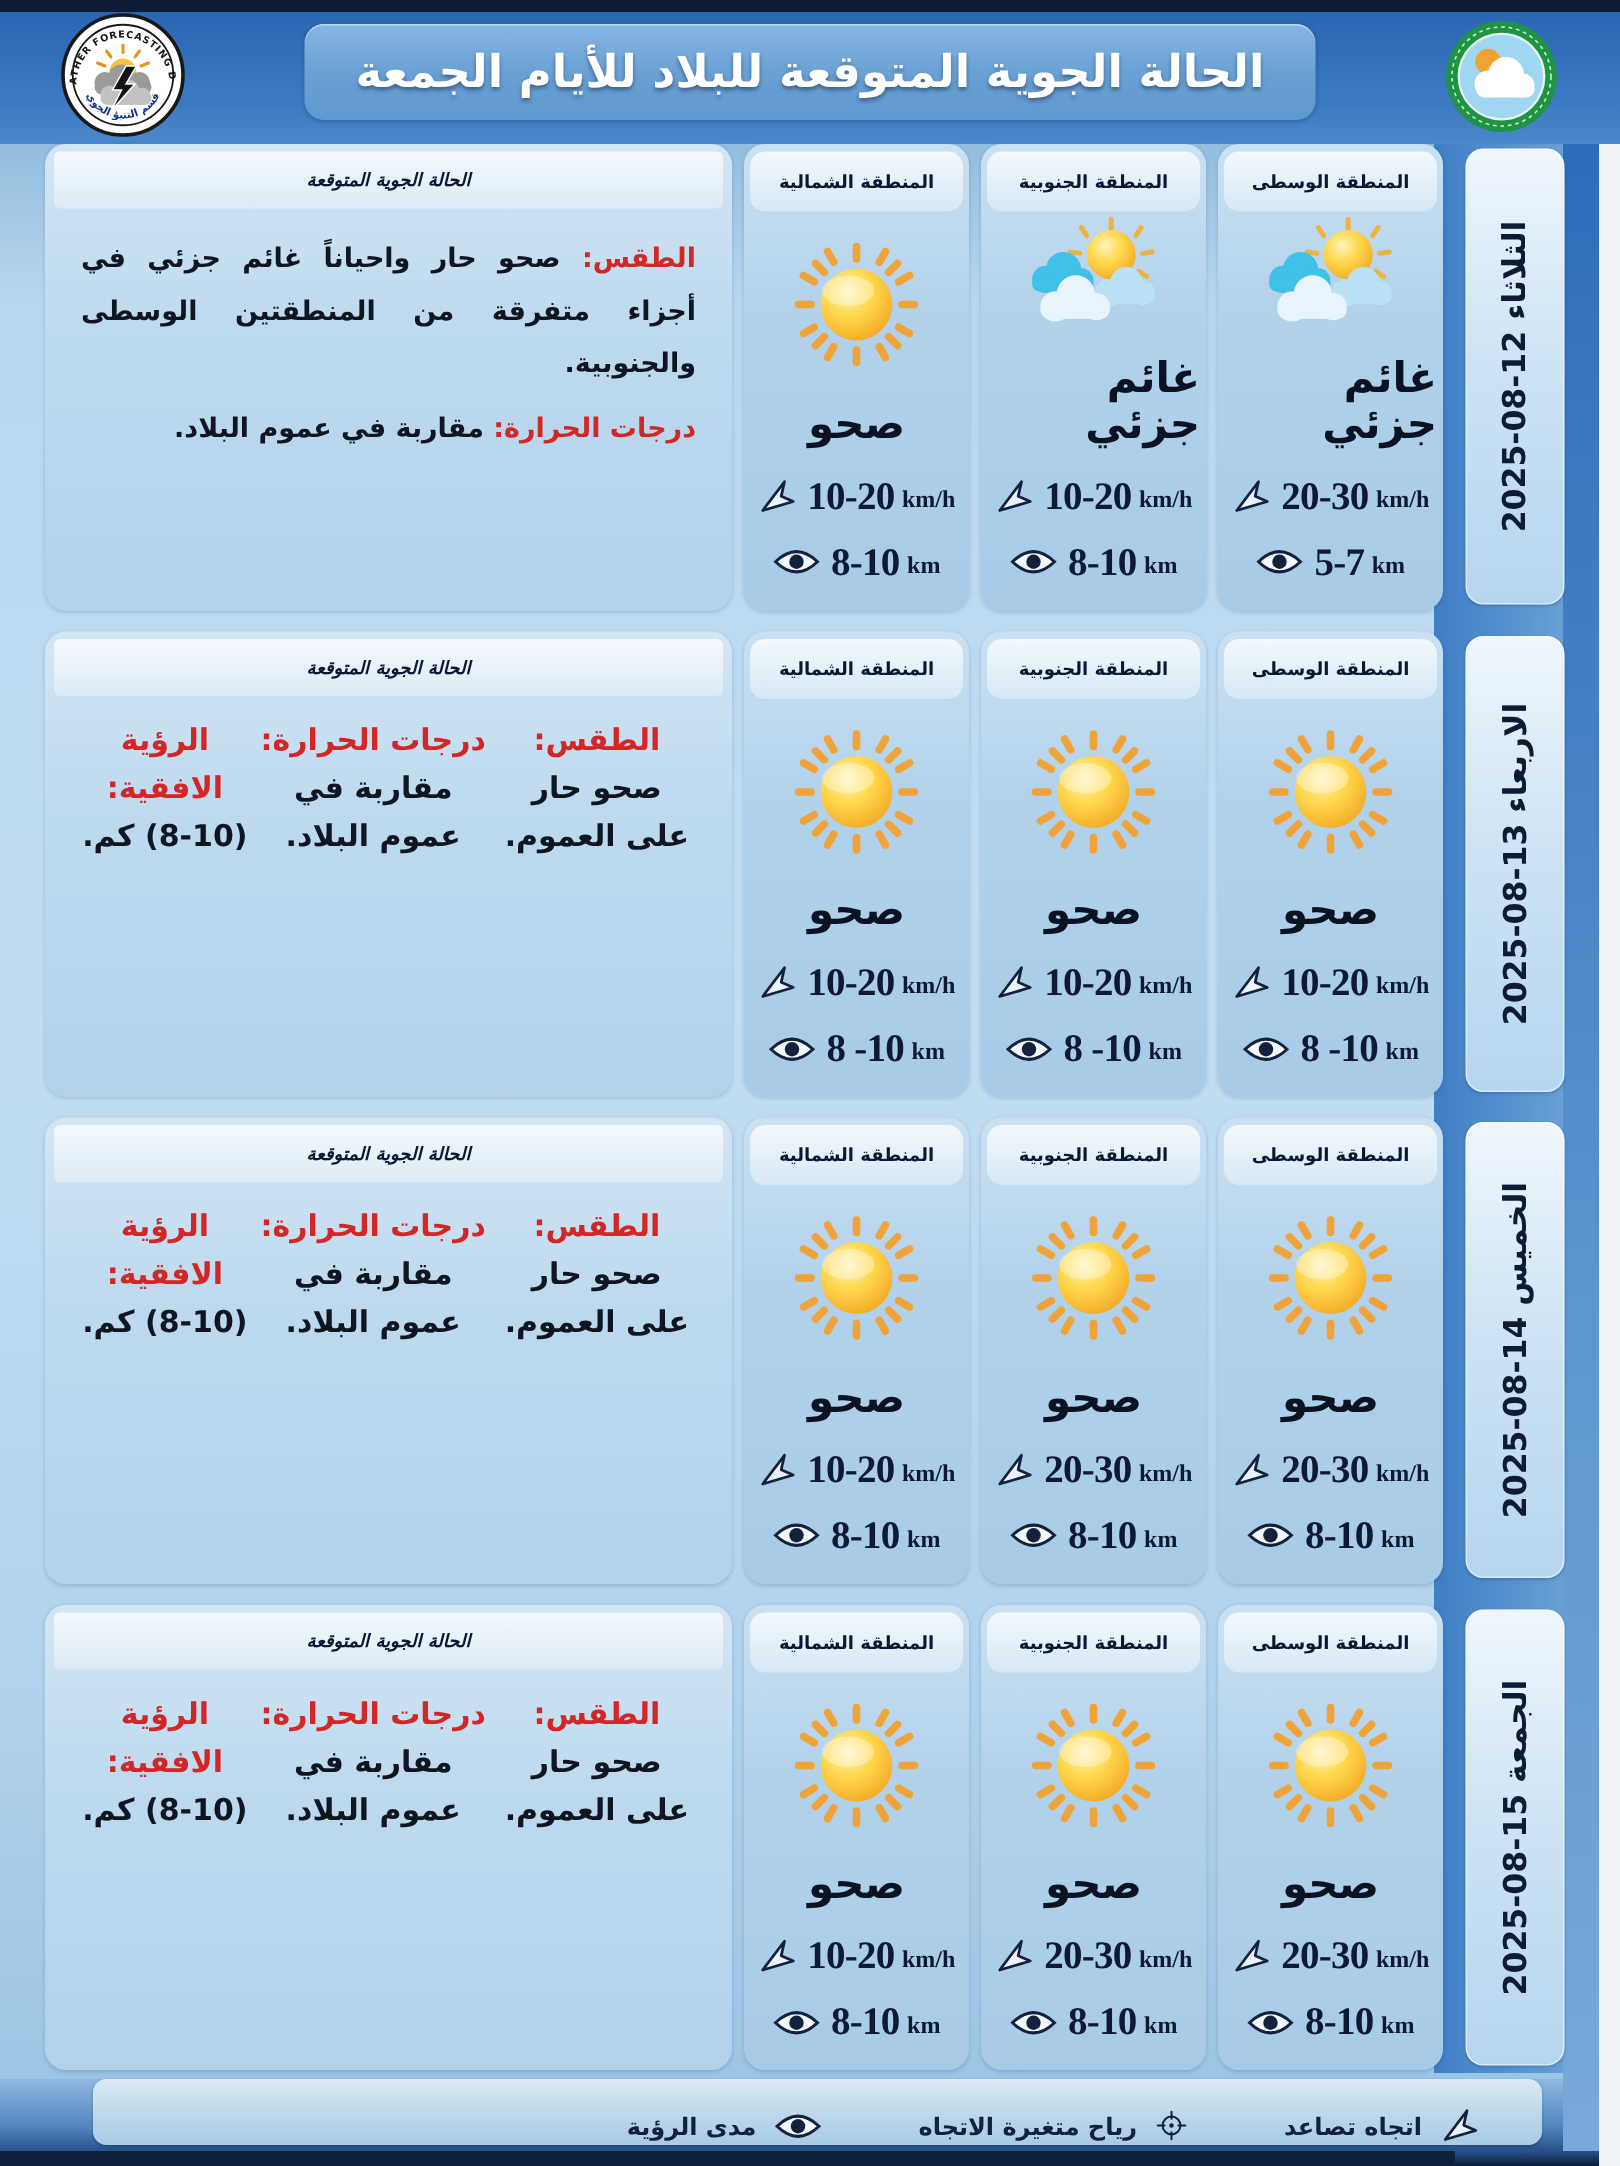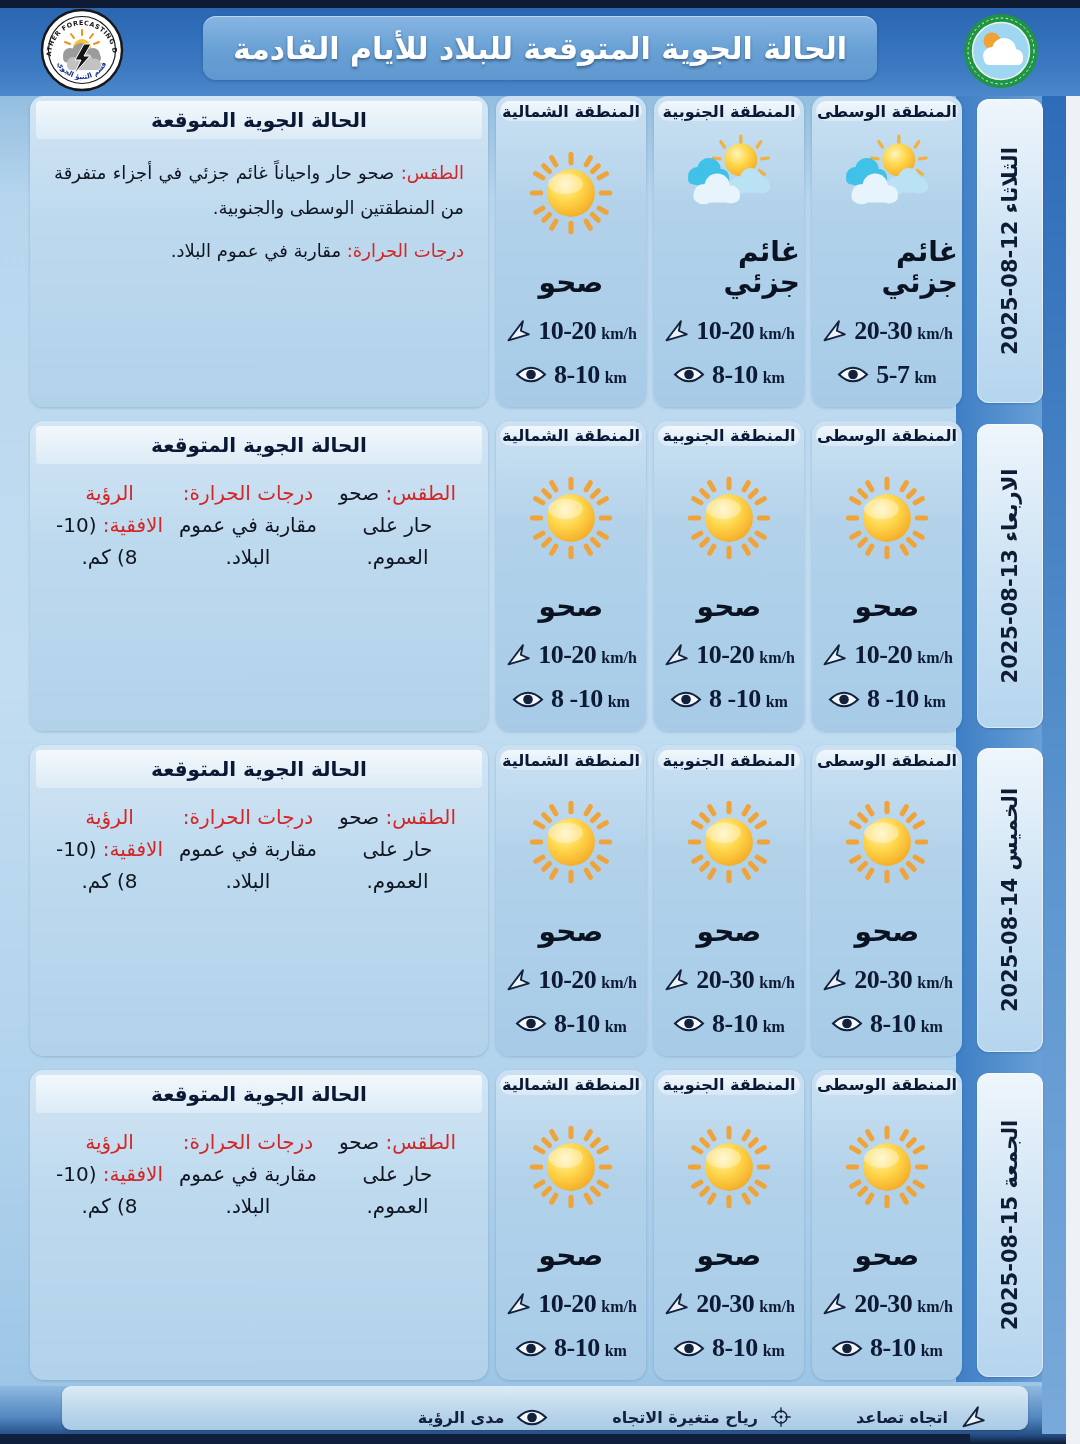--- a/index.html
+++ b/index.html
@@ -45,46 +45,46 @@
     background:linear-gradient(180deg,#eff6fc 0%,#cfe4f4 45%,#b5d5ee 100%);
     box-shadow:inset 0 0 0 1px rgba(255,255,255,.5), 0 1px 2px rgba(20,50,90,.25);
     display:flex;align-items:center;justify-content:center;overflow:visible;}
   .date-text{transform:rotate(-90deg);white-space:nowrap;direction:rtl;
     font-size:21px;font-weight:bold;color:#0d1b33;}
 
   .region-card{width:150px;border-radius:14px;
     background:linear-gradient(180deg,#cbe1f3 0%,#b2d2ea 35%,#a7cbe7 100%);
     box-shadow:0 1px 3px rgba(20,50,90,.2);
     display:flex;flex-direction:column;align-items:center;padding:5px 4px 10px;box-sizing:border-box;}
-  .region-header{align-self:stretch;height:20px;border-radius:10px;
+  .region-header{align-self:stretch;height:40px;border-radius:10px;
     background:linear-gradient(180deg,#f2f8fc 0%,#d7e8f5 100%);
     display:flex;align-items:center;justify-content:center;
-    font-size:16px;font-weight:bold;color:#0a1833;}
+    font-size:12px;font-weight:bold;color:#0a1833;}
   .icon-wrap{flex:1;display:flex;align-items:center;justify-content:center;min-height:0;}
   .w-icon{width:100px;height:92px;}
   .condition{font-size:28px;font-weight:bold;color:#0b1222;line-height:1.1;margin:2px 0 10px;}
   .metric{direction:ltr;display:flex;align-items:center;justify-content:center;gap:7px;margin:7px 0;}
   .metric .val{font-family:"Liberation Serif","DejaVu Serif",serif;font-weight:bold;
     font-size:26px;color:#0e1a33;letter-spacing:-0.5px;}
   .metric .unit{font-family:"Liberation Serif","DejaVu Serif",serif;font-weight:bold;
     font-size:16px;color:#0e1a33;margin-left:-2px;align-self:flex-end;padding-bottom:3px;}
   .mi{display:flex;align-items:center;}
   .wind-glyph{width:26px;height:26px;}
   .eye-glyph{width:32px;height:21px;}
 
   .forecast-panel{flex:1;border-radius:14px;
     background:linear-gradient(180deg,#d3e6f4 0%,#bdd9ee 40%,#b2d2ea 100%);
     box-shadow:0 1px 3px rgba(20,50,90,.2);
     display:flex;flex-direction:column;padding:5px 6px 8px;box-sizing:border-box;overflow:hidden;}
   .panel-pill{height:38px;border-radius:4px;flex:0 0 auto;
     background:linear-gradient(180deg,#f3f8fc 0%,#dcebf6 100%);
     display:flex;align-items:center;justify-content:center;
-    font-size:20px;font-weight:bold;color:#0a1833;}
+    font-size:12px;font-weight:bold;color:#0a1833;font-style:italic;}
   .panel-body{flex:1;padding:8px 18px 4px;overflow:hidden;}
-  .panel-body .detail{margin:8px 0;font-size:18px;font-weight:normal;color:#101621;
+  .panel-body .detail{margin:8px 0;font-size:18px;font-weight:bold;color:#101621;
     line-height:1.95;text-align:justify;}
   .panel-body.centered{display:flex;flex-direction:row;justify-content:center;padding-top:0;}
   .panel-body.centered .detail{text-align:center;font-size:20px;margin:13px 0;line-height:1.6;}
   .dlabel{color:#d32626;}
 
   
   .legend-bar{position:absolute;bottom:14px;left:62px;right:52px;height:44px;border-radius:9px;
     background:linear-gradient(180deg,#dcebf5 0%,#bad5ea 60%,#a9cbe5 100%);
     box-shadow:0 1px 2px rgba(10,30,60,.3);
     display:flex;flex-direction:row;align-items:center;gap:64px;padding-right:42px;box-sizing:border-box;}
@@ -182,21 +182,21 @@
 <div class="bg-header"></div>
 <div class="bg-main"></div>
 <div class="bg-footer"></div>
 <div class="bg-top-strip"></div>
 <div class="date-band"></div>
 <div class="right-band"></div>
 <div class="right-edge"></div>
 <div class="bottom-strip"></div>
 
 <div class="title-pill">
-  <span>الحالة الجوية المتوقعة للبلاد للأيام القادمة</span>
+  <span>الحالة الجوية المتوقعة للبلاد للأيام الجمعة</span>
 </div>
 
 <svg class="logo logo-left" viewBox="0 0 84 84">
   <circle cx="42" cy="42" r="40" fill="#ffffff" stroke="#181818" stroke-width="2.4"></circle>
   <circle cx="42" cy="42" r="33.5" fill="#ffffff" stroke="#181818" stroke-width="1.2"></circle>
   <defs>
     <path id="arcTop" d="M 11 48 A 31 31 0 0 1 73 48" fill="none"></path>
     <path id="arcBot" d="M 15 44 A 27 27 0 0 0 69 44" fill="none"></path>
   </defs>
   <text font-size="6.4" font-weight="bold" fill="#151515" letter-spacing="0.6">

